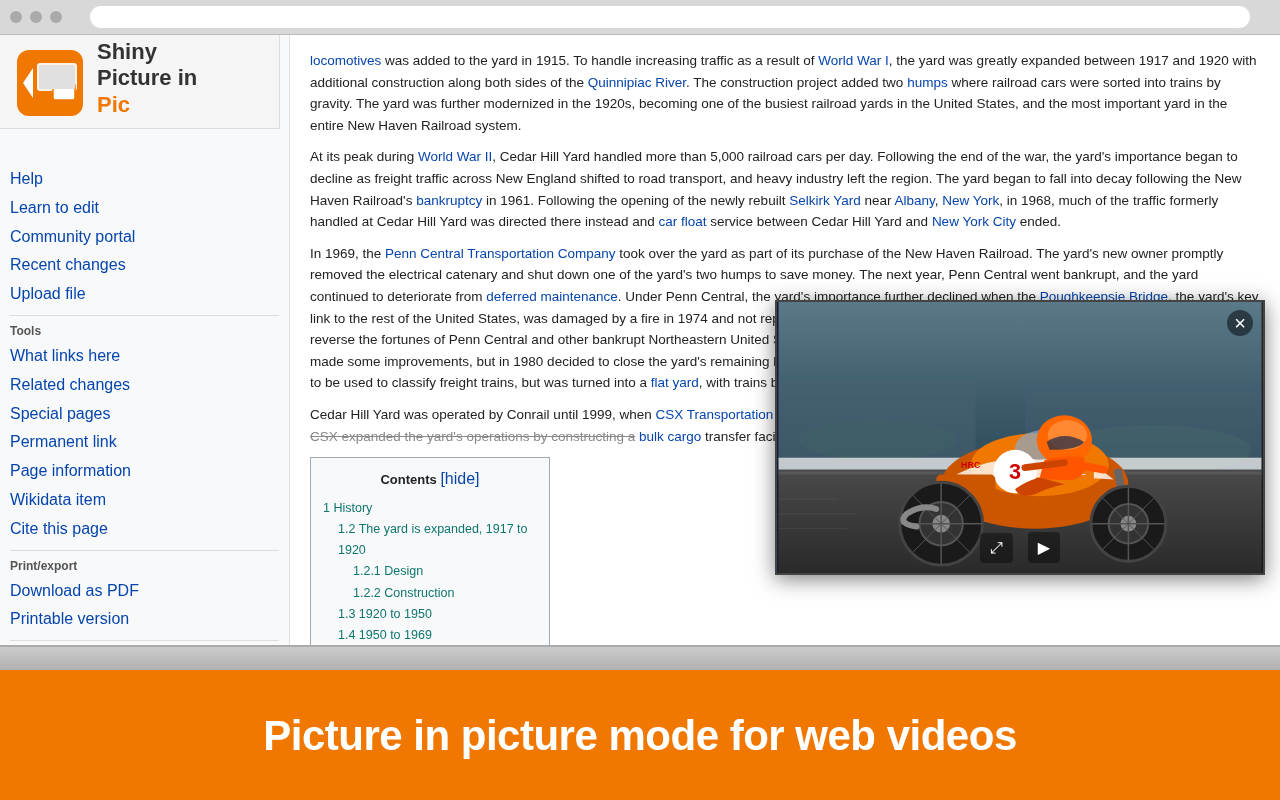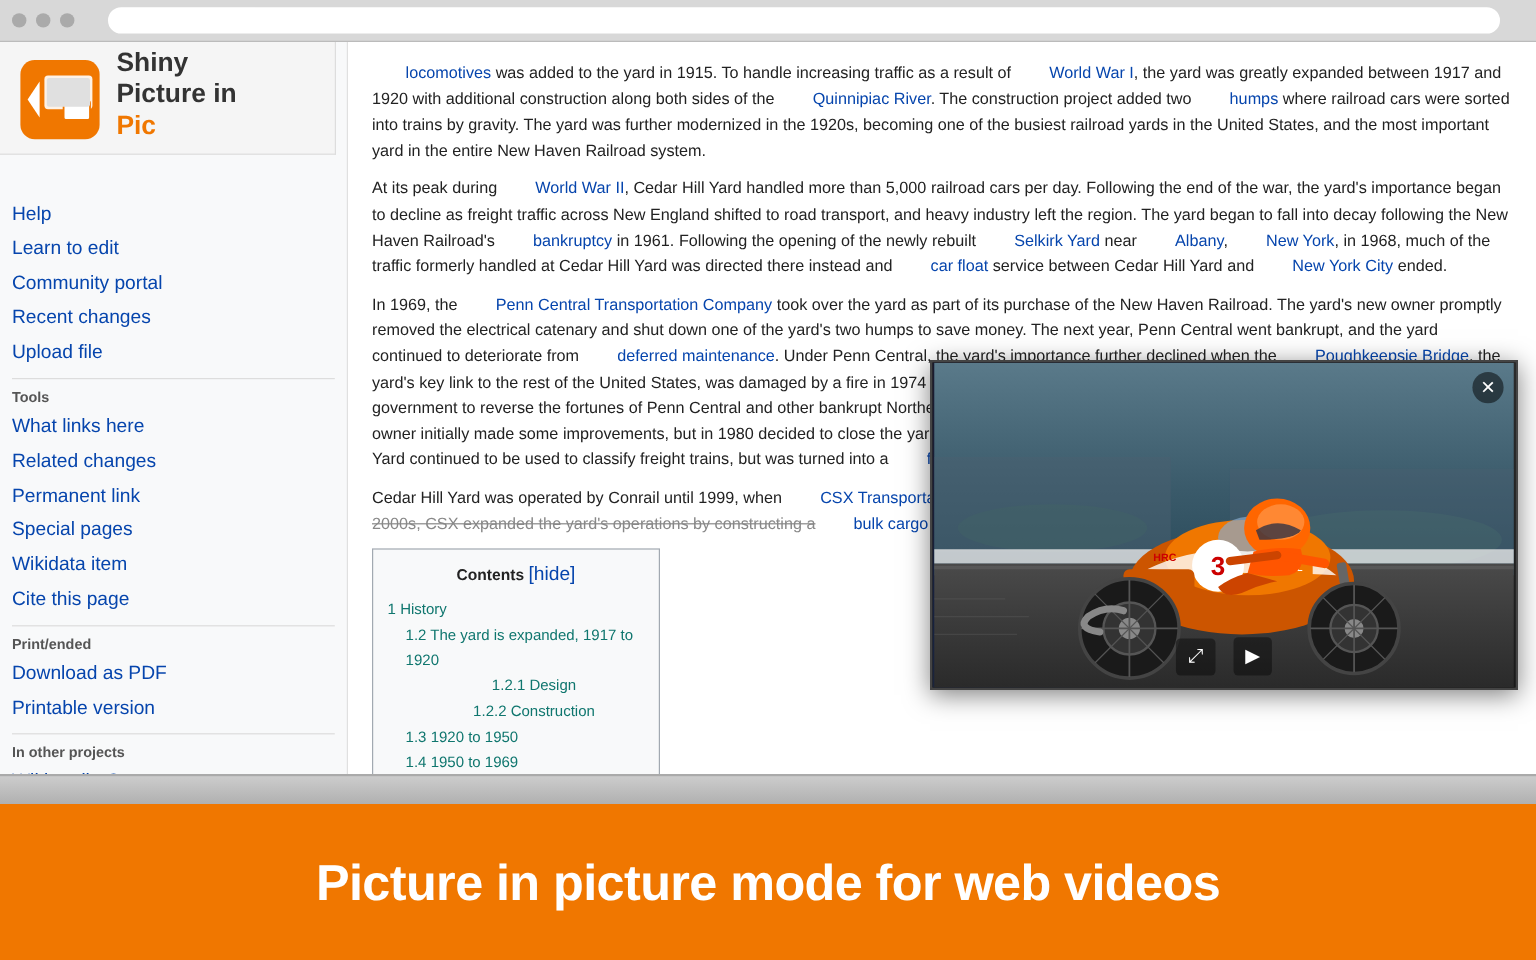--- a/index.html
+++ b/index.html
@@ -140,21 +140,20 @@
       overflow: hidden;
       font-size: 13.5px;
       line-height: 1.6;
       color: #222;
       position: relative;
     }
 
     .wiki-link {
       color: #0645ad;
       text-decoration: none;
-      margin-left: 28px;
     }
 
     .wiki-paragraph {
       margin-bottom: 10px;
       font-size: 13.5px;
       line-height: 1.6;
     }
 
     
     .toc-box {
@@ -185,21 +184,20 @@
       color: #0f766e;
       cursor: pointer;
     }
 
     .toc-sub {
       padding-left: 15px;
     }
 
     .toc-subsub {
       padding-left: 30px;
-      text-align: center;
     }
 
     
     .pip-overlay {
       position: absolute;
       top: 265px;
       right: 15px;
       width: 490px;
       height: 275px;
       background: #1a1a1a;
@@ -330,28 +328,29 @@
       <a class="sidebar-link">Learn to edit</a>
       <a class="sidebar-link">Community portal</a>
       <a class="sidebar-link">Recent changes</a>
       <a class="sidebar-link">Upload file</a>
 
       <hr class="sidebar-divider">
 
       <div class="sidebar-section-title">Tools</div>
       <a class="sidebar-link">What links here</a>
       <a class="sidebar-link">Related changes</a>
+      <a class="sidebar-link">Special pages</a>
       <a class="sidebar-link">Permanent link</a>
-      <a class="sidebar-link">Special pages</a>
+      <a class="sidebar-link">Page information</a>
       <a class="sidebar-link">Wikidata item</a>
       <a class="sidebar-link">Cite this page</a>
 
       <hr class="sidebar-divider">
 
-      <div class="sidebar-section-title">Print/ended</div>
+      <div class="sidebar-section-title">Print/export</div>
       <a class="sidebar-link">Download as PDF</a>
       <a class="sidebar-link">Printable version</a>
 
       <hr class="sidebar-divider">
 
       <div class="sidebar-section-title">In other projects</div>
       <a class="sidebar-link">Wikimedia Commons</a>
 
       <hr class="sidebar-divider">
 

